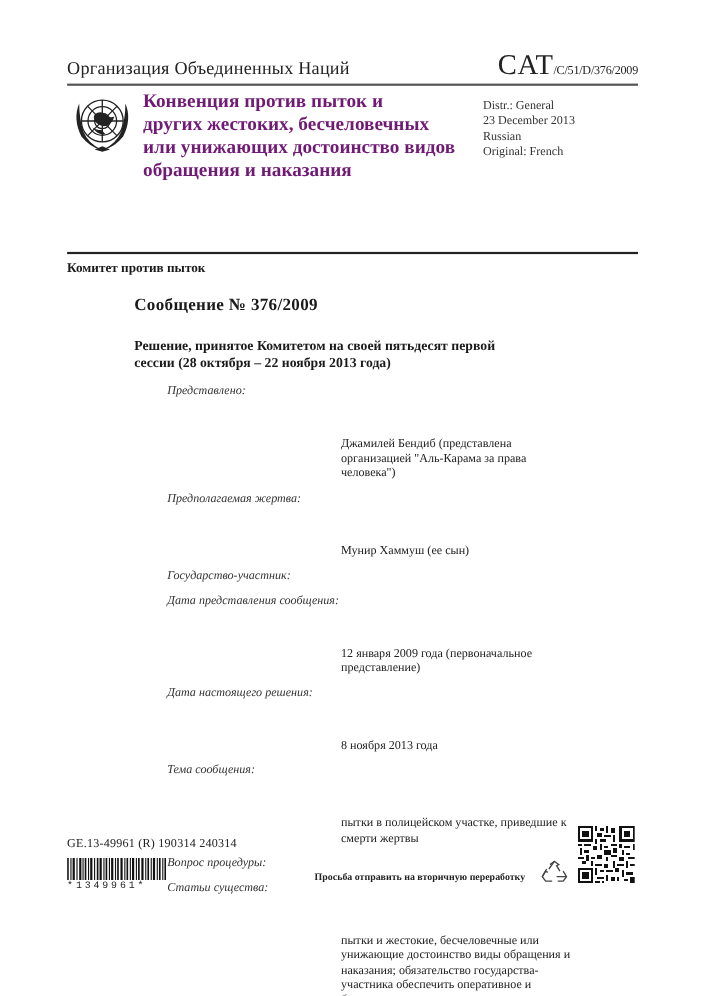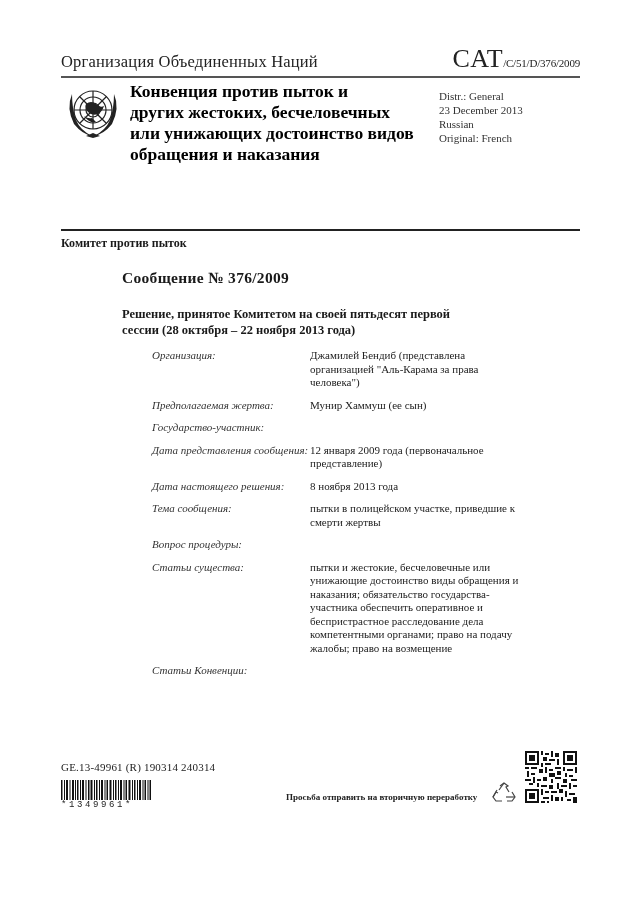--- a/index.html
+++ b/index.html
@@ -5,30 +5,30 @@
   html, body { margin: 0; padding: 0; background: #ffffff; }
   body { width: 640px; height: 905px; position: relative; overflow: hidden;
          font-family: "Liberation Serif", "DejaVu Serif", serif; color: #1a1a1a; }
   .abs { position: absolute; }
   .org-name { left: 61px; top: 52px; font-size: 16.5px; letter-spacing: 0.2px; color: #222; }
   .symbol { right: 60px; top: 44px; white-space: nowrap; color: #222; }
   .symbol .big { font-size: 26px; letter-spacing: 0.5px; }
   .symbol .small { font-size: 11px; letter-spacing: -0.2px; }
   .rule-top { left: 61px; top: 76px; width: 519px; height: 1.5px; background: #555; }
   .emblem { left: 62px; top: 82px; width: 62px; height: 62px; }
-  .conv-title { left: 130px; top: 81px; width: 300px; font-size: 17.5px; font-weight: bold; line-height: 21px; color: #000000; }
+  .conv-title { left: 130px; top: 81px; width: 300px; font-size: 17.5px; font-weight: bold; line-height: 21px; color: #701a75; }
   .distr { left: 439px; top: 89px; font-size: 11px; line-height: 14px; color: #333; }
   .rule-mid { left: 61px; top: 229px; width: 519px; height: 2px; background: #222; }
   .committee { left: 61px; top: 236px; font-size: 12px; font-weight: bold; }
   .comm-no { left: 122px; top: 269px; font-size: 15.5px; font-weight: bold; letter-spacing: 0.3px; }
   .decision { left: 122px; top: 306px; width: 400px; font-size: 12.5px; font-weight: bold; line-height: 16px; }
   .meta { left: 152px; top: 349px; width: 380px; font-size: 11px; line-height: 13.5px; }
   .meta-row { display: flex; margin-bottom: 9px; }
   .meta-label { width: 158px; flex: none; font-style: italic; color: #333; }
-  .meta-value { width: 215px; flex: none; color: #222; }
+  .meta-value { width: 215px; flex: none; color: #222; margin-top: 48px; }
   .job { left: 61px; top: 761px; font-size: 11px; color: #222; letter-spacing: 0.2px; }
   .barcode { left: 61px; top: 780px; width: 90px; height: 22px; }
   .barcode-num { left: 61px; top: 800px; font-family: "Liberation Mono", monospace; font-size: 9px; letter-spacing: 2.6px; color: #222; }
   .recycle-text { left: 286px; top: 792px; font-size: 9px; font-weight: bold; color: #222; }
   .recycle-icon { left: 491px; top: 782px; width: 26px; height: 24px; }
   .qr { left: 525px; top: 751px; width: 52px; height: 52px; }
 </style>
 </head>
 <body>
 
@@ -81,21 +81,21 @@
 
 <div class="abs comm-no">Сообщение № 376/2009</div>
 
 <div class="abs decision">
   <div>Решение, принятое Комитетом на своей пятьдесят первой</div>
   <div>сессии (28 октября – 22 ноября 2013 года)</div>
 </div>
 
 <div class="abs meta">
   <div class="meta-row">
-    <div class="meta-label">Организация:</div>
+    <div class="meta-label">Представлено:</div>
     <div class="meta-value">Джамилей Бендиб (представлена организацией "Аль-Карама за права человека")</div>
   </div>
   <div class="meta-row">
     <div class="meta-label">Предполагаемая жертва:</div>
     <div class="meta-value">Мунир Хаммуш (ее сын)</div>
   </div>
   <div class="meta-row">
     <div class="meta-label">Государство-участник:</div>
   </div>
   <div class="meta-row">

